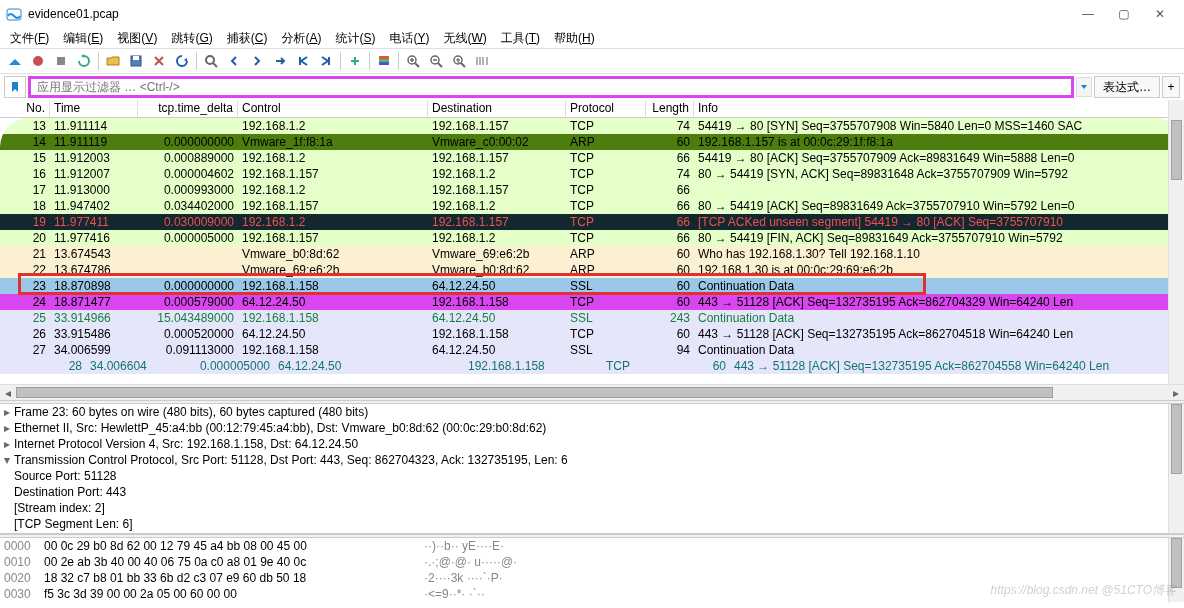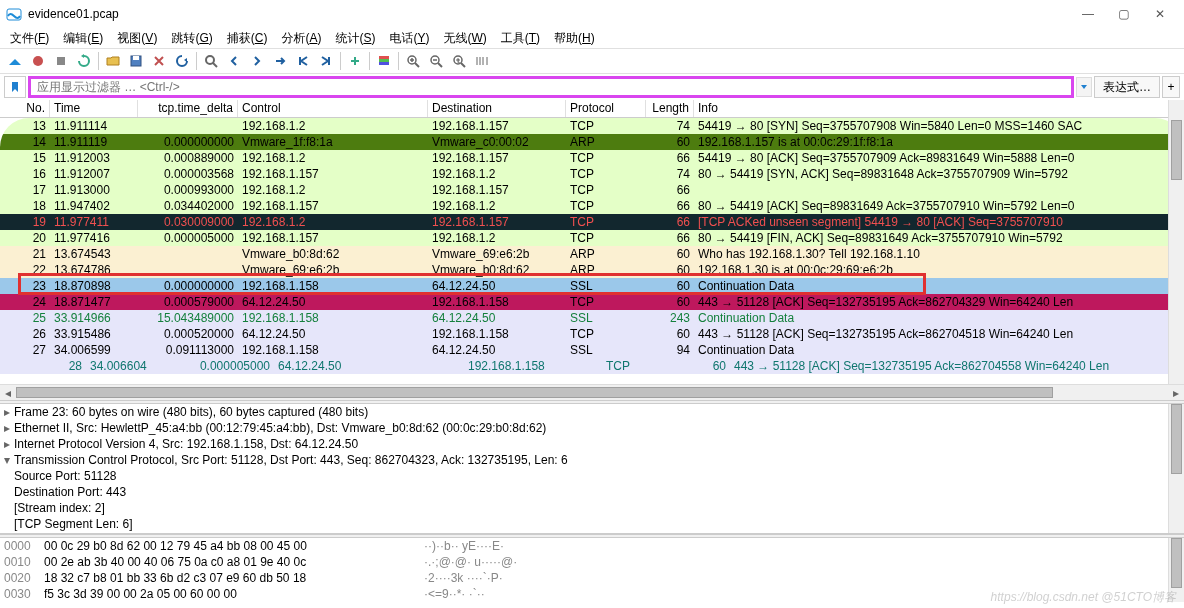--- a/index.html
+++ b/index.html
@@ -44,21 +44,21 @@
 .splitter { height: 4px; background: #f0f0f0; border-top: 1px solid #ccc; border-bottom: 1px solid #ccc; cursor: ns-resize; }
 .details { height: 130px; font-family: Consolas, monospace; font-size: 12px; overflow: auto; position: relative; border-bottom: 1px solid #ccc; }
 .details .line { padding: 0 4px; line-height: 16px; white-space: nowrap; display: flex; align-items: center; }
 .details .line .tri { width: 10px; color: #666; display: inline-block; }
 .hexpane { height: 64px; font-family: Consolas, monospace; font-size: 12px; overflow: auto; position: relative; }
 .hexpane .hexline { display: flex; line-height: 16px; padding: 0 4px; }
 .hexpane .offset { width: 40px; color: #888; }
 .hexpane .hex { width: 380px; }
 .hexpane .ascii { color: #888; }
 .redbox { position: absolute; border: 3px solid #e03030; pointer-events: none; z-index: 100; }
-.watermark { position: absolute; right: 8px; bottom: 2px; color: rgba(120,120,120,0.35); font-size: 12px; font-style: italic; pointer-events: none; }
+.watermark { position: absolute; right: 8px; bottom: 9px; color: rgba(120,120,120,0.35); font-size: 12px; font-style: italic; pointer-events: none; }
 .dropdownarrow { width: 16px; height: 20px; display:flex; align-items:center; justify-content:center; color:#555; border: 1px solid #ddd; background:#f4f4f4;}
 </style>
 </head>
 <body>
 
 <div class="titlebar">
   <span class="logo">
     <svg viewBox="0 0 16 16">
         <path d="M2 10 Q4 6 8 10 Q12 14 14 10" stroke="#1e8cd8" stroke-width="2" fill="none"></path>
         <rect x="1" y="3" width="14" height="11" rx="2" fill="none" stroke="#1e8cd8" stroke-width="1"></rect>
@@ -261,21 +261,21 @@
         <div class="col c-delta">0.000889000</div>
         <div class="col c-src">192.168.1.2</div>
         <div class="col c-dst">192.168.1.157</div>
         <div class="col c-proto">TCP</div>
         <div class="col c-len">66</div>
         <div class="col c-info">54419 → 80 [ACK] Seq=3755707909 Ack=89831649 Win=5888 Len=0</div>
       </div>
       <div class="row" style="background: rgb(228, 255, 199); color: rgb(0, 0, 0);">
         <div class="col c-no">16</div>
         <div class="col c-time">11.912007</div>
-        <div class="col c-delta">0.000003568</div>
+        <div class="col c-delta">0.000004602</div>
         <div class="col c-src">192.168.1.157</div>
         <div class="col c-dst">192.168.1.2</div>
         <div class="col c-proto">TCP</div>
         <div class="col c-len">74</div>
         <div class="col c-info">80 → 54419 [SYN, ACK] Seq=89831648 Ack=3755707909 Win=5792</div>
       </div>
       <div class="row" style="background: rgb(228, 255, 199); color: rgb(0, 0, 0);">
         <div class="col c-no">17</div>
         <div class="col c-time">11.913000</div>
         <div class="col c-delta">0.000993000</div>
@@ -337,21 +337,21 @@
       <div class="row" style="background: rgb(155, 200, 234); color: rgb(0, 0, 0);">
         <div class="col c-no">23</div>
         <div class="col c-time">18.870898</div>
         <div class="col c-delta">0.000000000</div>
         <div class="col c-src">192.168.1.158</div>
         <div class="col c-dst">64.12.24.50</div>
         <div class="col c-proto">SSL</div>
         <div class="col c-len">60</div>
         <div class="col c-info">Continuation Data</div>
       </div>
-      <div class="row" style="background: #be185d; color: rgb(0, 0, 0);">
+      <div class="row" style="background: #d946ef; color: rgb(0, 0, 0);">
         <div class="col c-no">24</div>
         <div class="col c-time">18.871477</div>
         <div class="col c-delta">0.000579000</div>
         <div class="col c-src">64.12.24.50</div>
         <div class="col c-dst">192.168.1.158</div>
         <div class="col c-proto">TCP</div>
         <div class="col c-len">60</div>
         <div class="col c-info">443 → 51128 [ACK] Seq=132735195 Ack=862704329 Win=64240 Len</div>
       </div>
       <div class="row" style="background: rgb(230, 230, 250); color: #15803d;">

